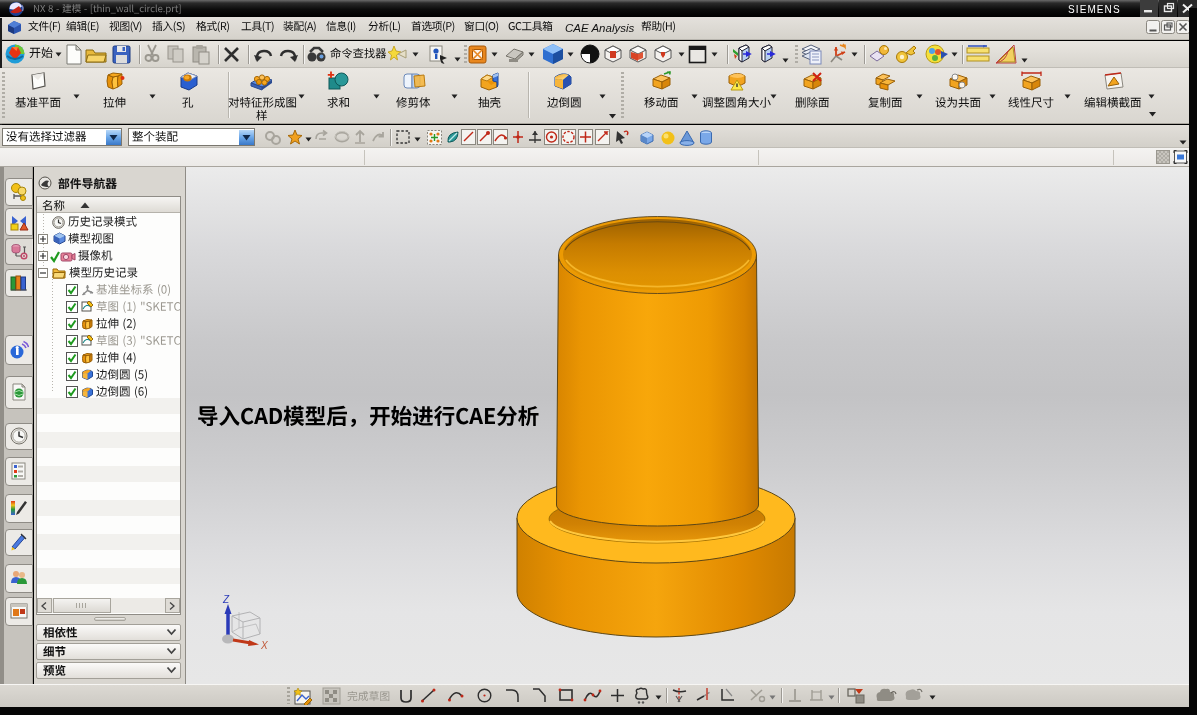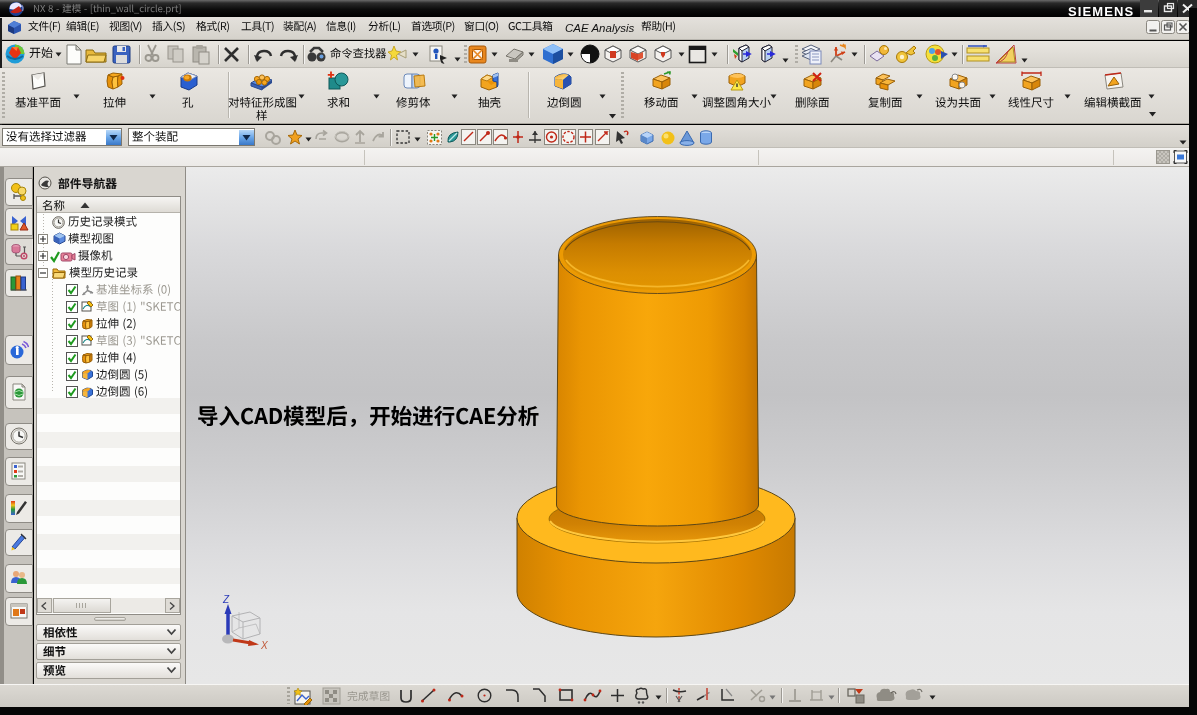--- a/index.html
+++ b/index.html
@@ -213,21 +213,21 @@
     <use href="#gr0072" transform="translate(113.5,8.1) scale(0.00970)"></use>
     <use href="#gr0063" transform="translate(117.1,8.1) scale(0.00970)"></use>
     <use href="#gr006c" transform="translate(121.9,8.1) scale(0.00970)"></use>
     <use href="#gr0065" transform="translate(124.5,8.1) scale(0.00970)"></use>
     <use href="#gr002e" transform="translate(129.7,8.1) scale(0.00970)"></use>
     <use href="#gr0070" transform="translate(132.3,8.1) scale(0.00970)"></use>
     <use href="#gr0072" transform="translate(138.2,8.1) scale(0.00970)"></use>
     <use href="#gr0074" transform="translate(141.8,8.1) scale(0.00970)"></use>
     <use href="#gr005d" transform="translate(145.3,8.1) scale(0.00970)"></use>
   </svg>
-<div class="ab" style="left:1068px;top:3.5px;width:70px;height:12px;color:#fff;font-weight:bold;font-size:13px;letter-spacing:1.1px;font-family:'Liberation Sans',sans-serif">SIEMENS</div>
+<div class="ab" style="left:1068px;top:3.5px;width:70px;height:12px;color:#fff;font-weight:normal;font-size:10px;letter-spacing:1.1px;font-family:'Liberation Sans',sans-serif">SIEMENS</div>
 <svg class="ab" style="left:1140px;top:0" width="57" height="17" viewBox="0 0 57 17">
 <rect x="0" y="0" width="18" height="17" fill="#3c3c3c"></rect>
 <rect x="19" y="0" width="18" height="17" fill="#2a2a2a"></rect>
 <rect x="38" y="0" width="19" height="17" fill="#2a2a2a"></rect>
 <rect x="4" y="10" width="8" height="2.4" fill="#e8e8e8"></rect>
 <rect x="24.5" y="6" width="7" height="5.5" fill="none" stroke="#e8e8e8" stroke-width="1.4"></rect>
 <rect x="27.5" y="3.5" width="6" height="5" fill="none" stroke="#e8e8e8" stroke-width="1.2"></rect>
 <path d="M43 4.5 L52 12.5 M52 4.5 L43 12.5" stroke="#f0f0f0" stroke-width="2"></path>
 </svg>
 <div class="ab" style="left:0;top:17px;width:1197px;height:23px;background:linear-gradient(#e4e1dc,#d5d2cb);border-bottom:1px solid #b8b5ae"></div>

